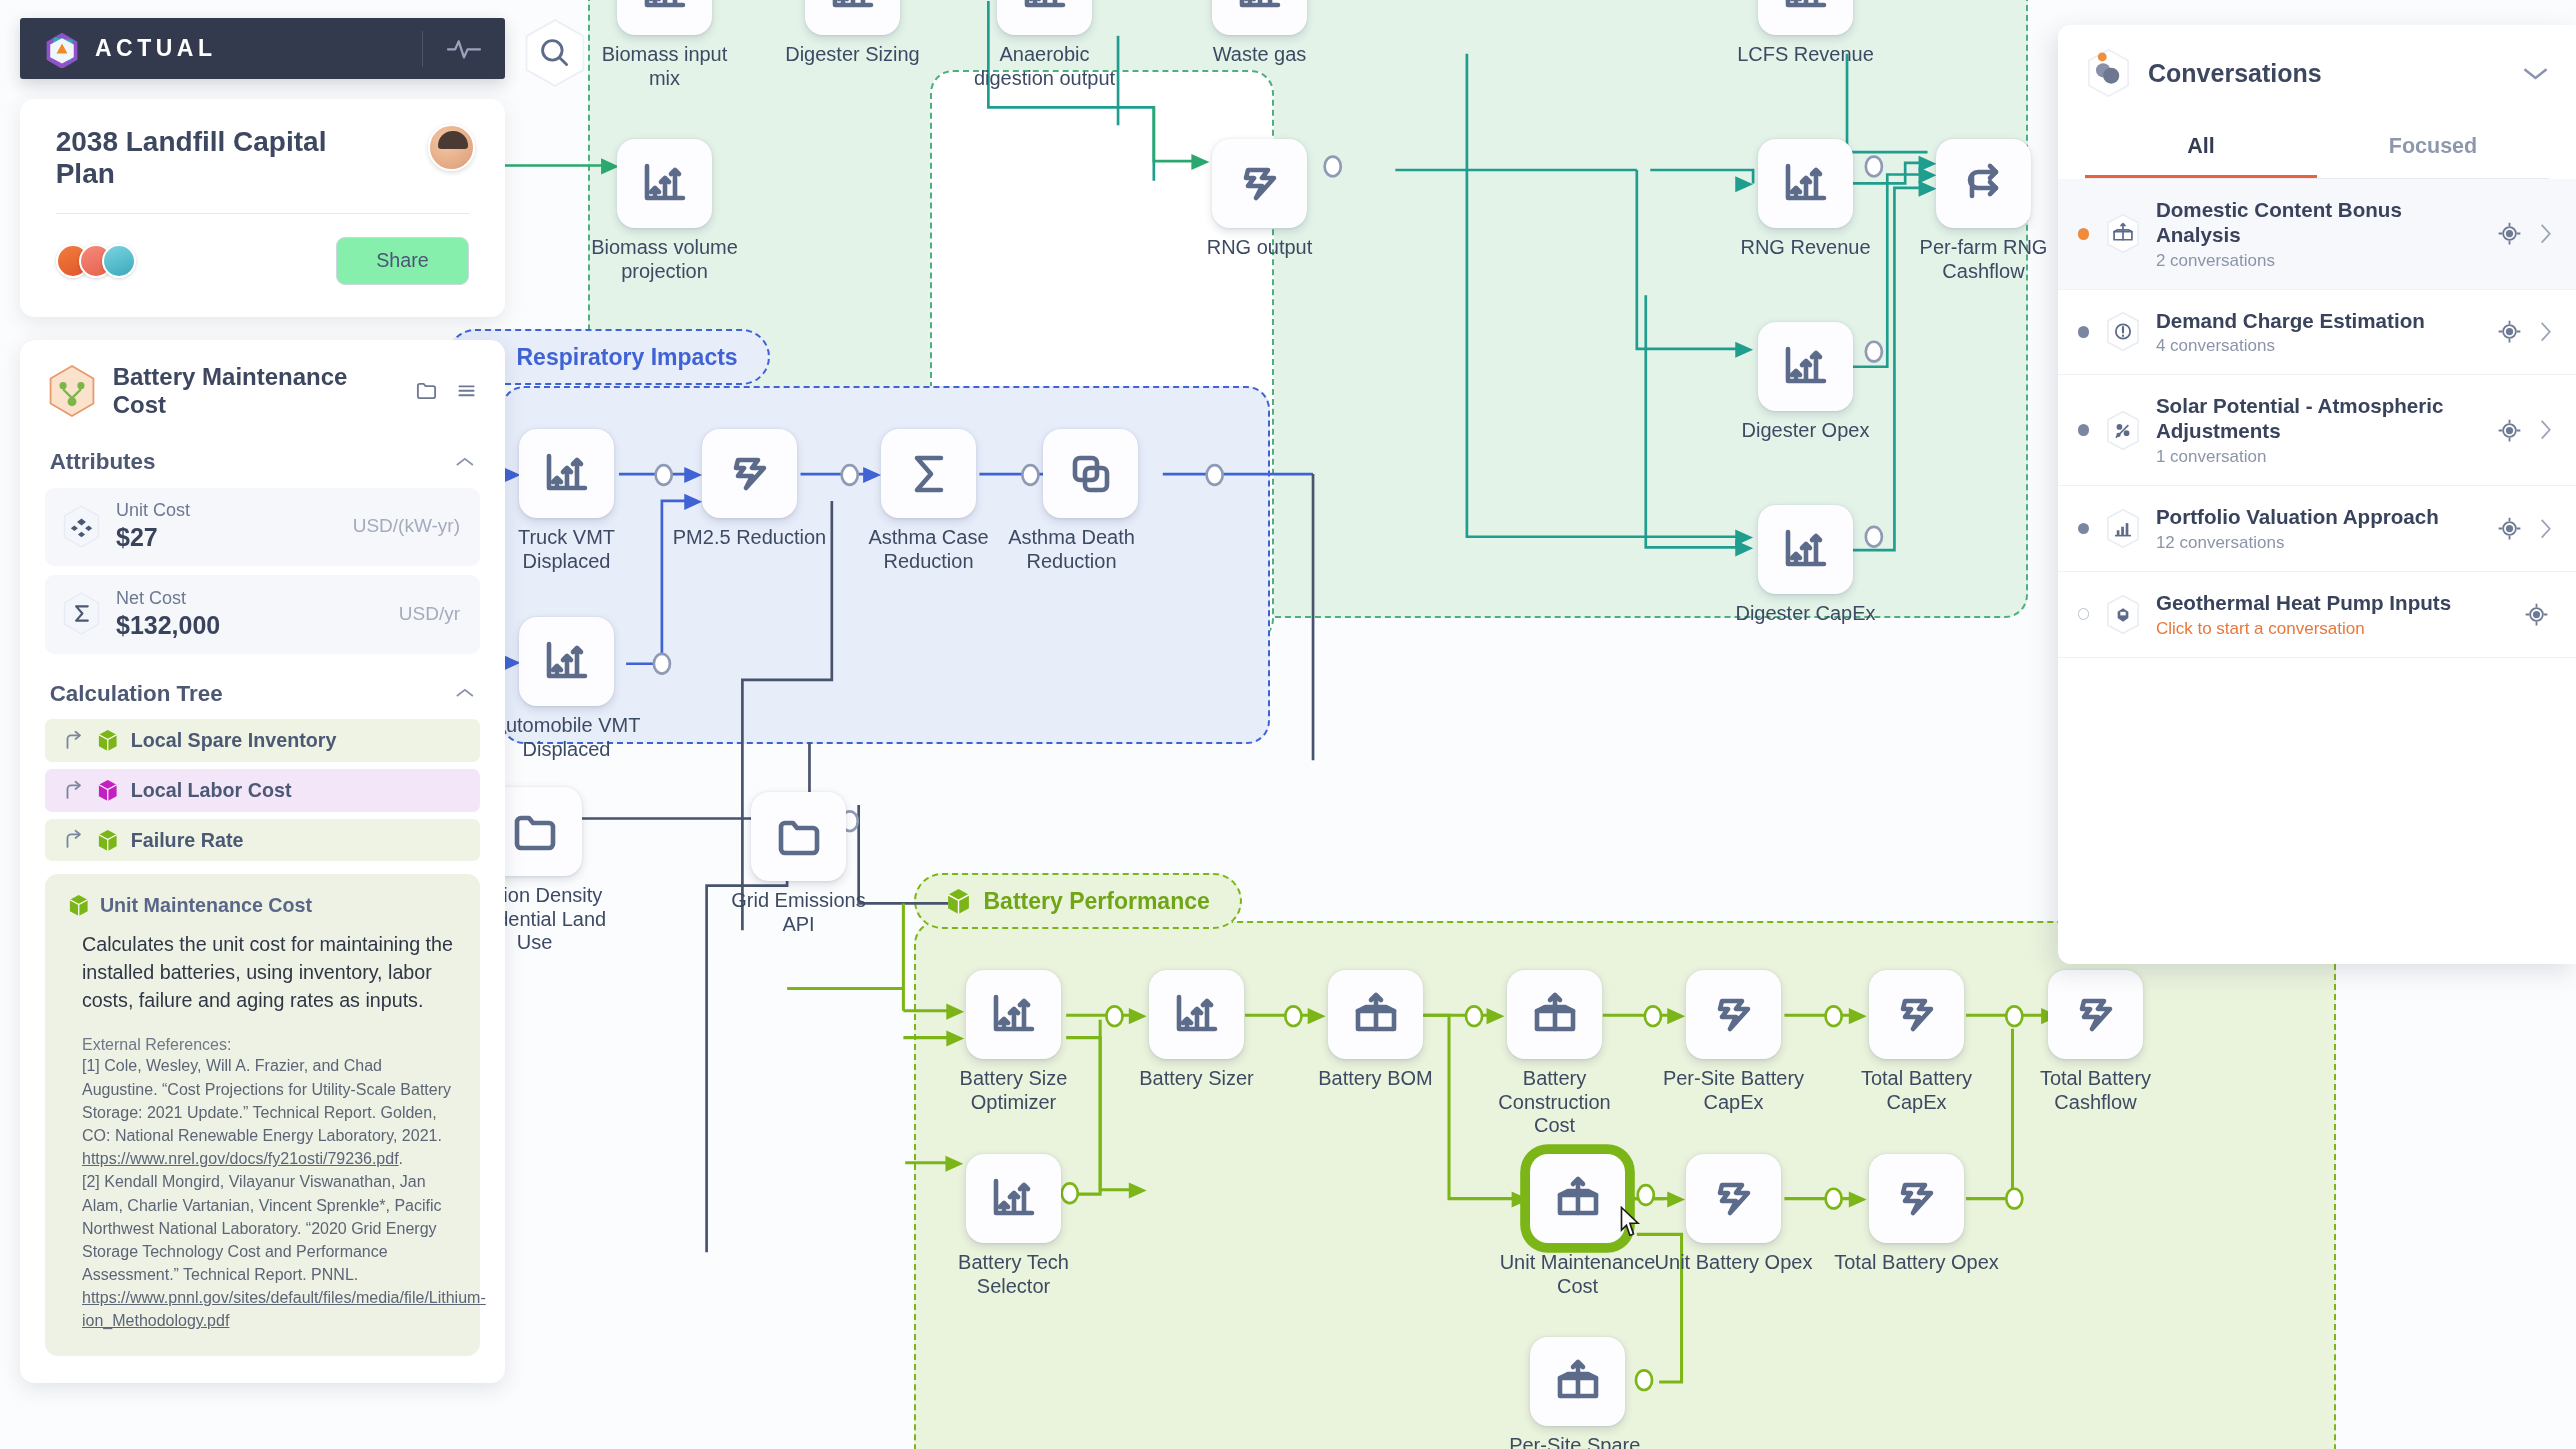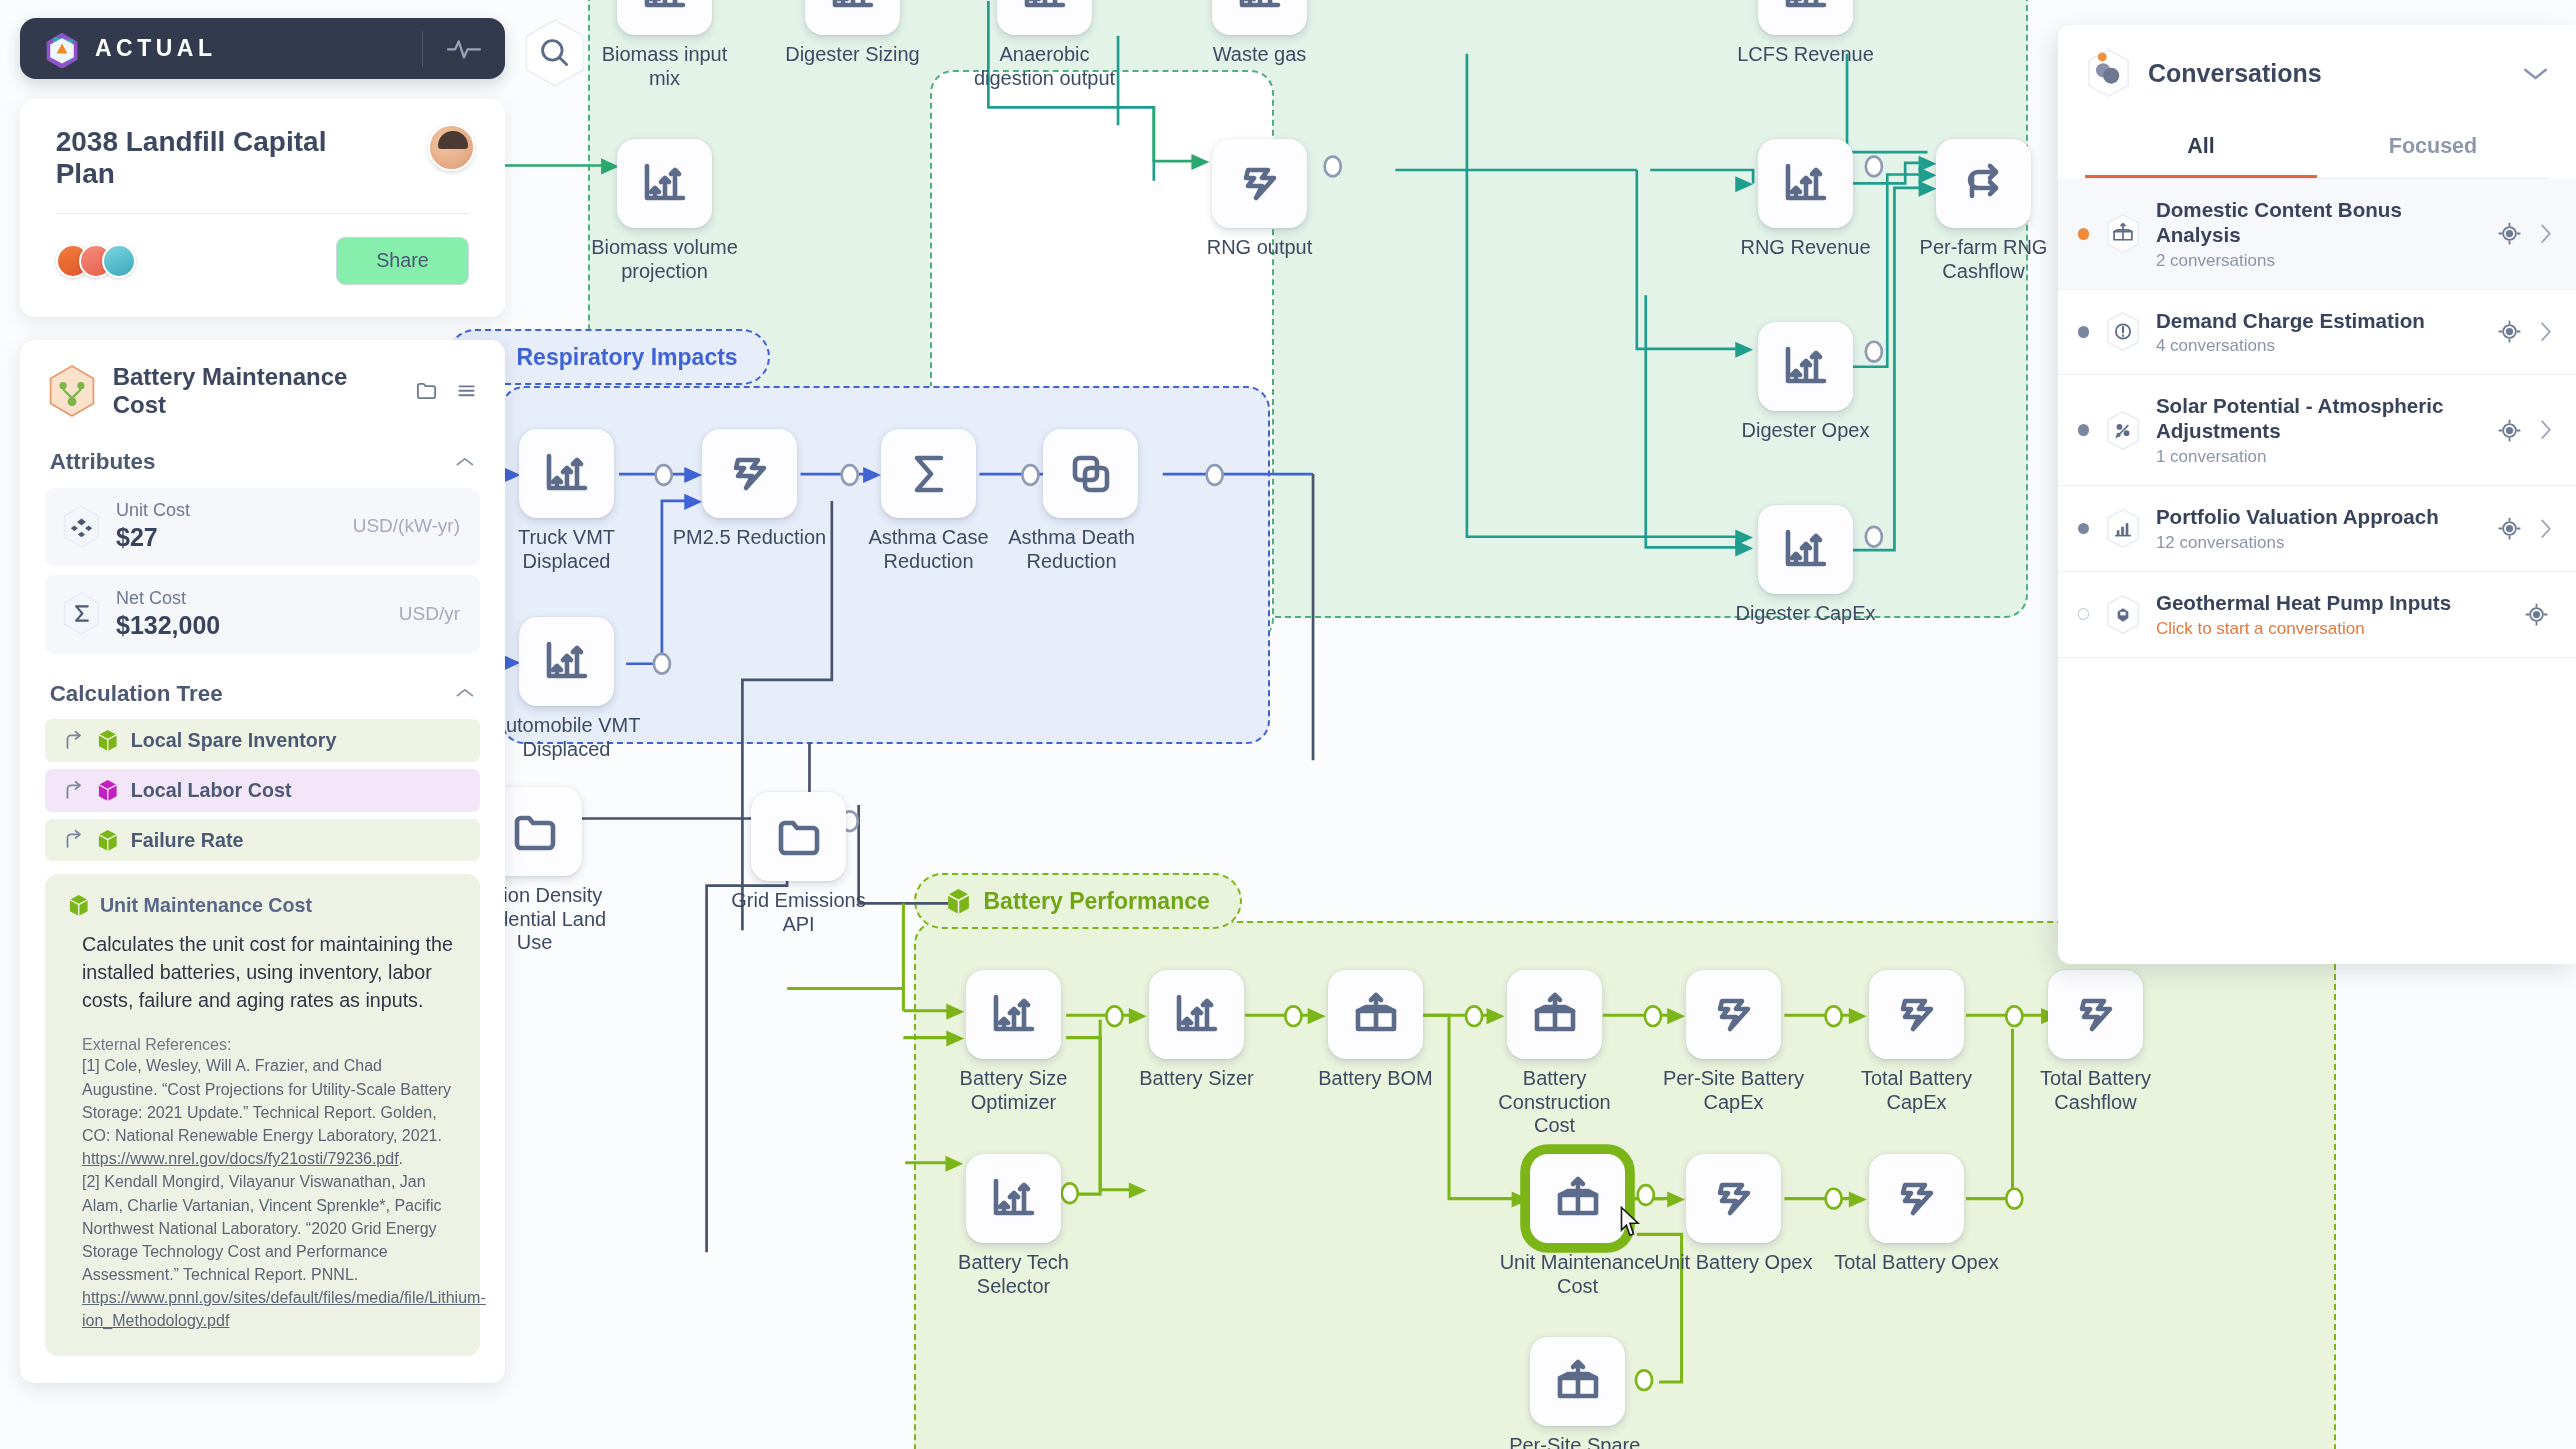--- a/index.html
+++ b/index.html
@@ -46,21 +46,21 @@
   .node svg { width: 48px; height: 48px; stroke: #5d6b8a; fill: none;
               stroke-width: 2.3; stroke-linecap: round; stroke-linejoin: round; }
 
   .edge { position: absolute; overflow: visible; pointer-events: none; }
   .edge path { fill: none; }
 
   
   #left-col { position: absolute; left: 19.7px; top: 18px; width: 485px; z-index: 40; }
 
   .topbar {
-    height: 61px; background: #333a4d; border-radius: 16px;
+    height: 61px; background: #333a4d; border-radius: 3px;
     display: flex; align-items: center; justify-content: space-between;
     padding: 0 23px; box-shadow: 0 5.4px 16px rgba(30,40,60,.18);
   }
   .brand { display: flex; align-items: center; gap: 14.3px; }
   .brand-word { color: #fff; font-size: 23px; letter-spacing: 4.5px; font-weight: 600; }
   .topbar-div { width: 0.9px; height: 36px; background: #4d556b; }
 
   .card {
     background: #fff; border-radius: 14.3px; margin-top: 19.7px;
     box-shadow: 0 5.4px 19.7px rgba(40,55,90,.10); overflow: hidden;

